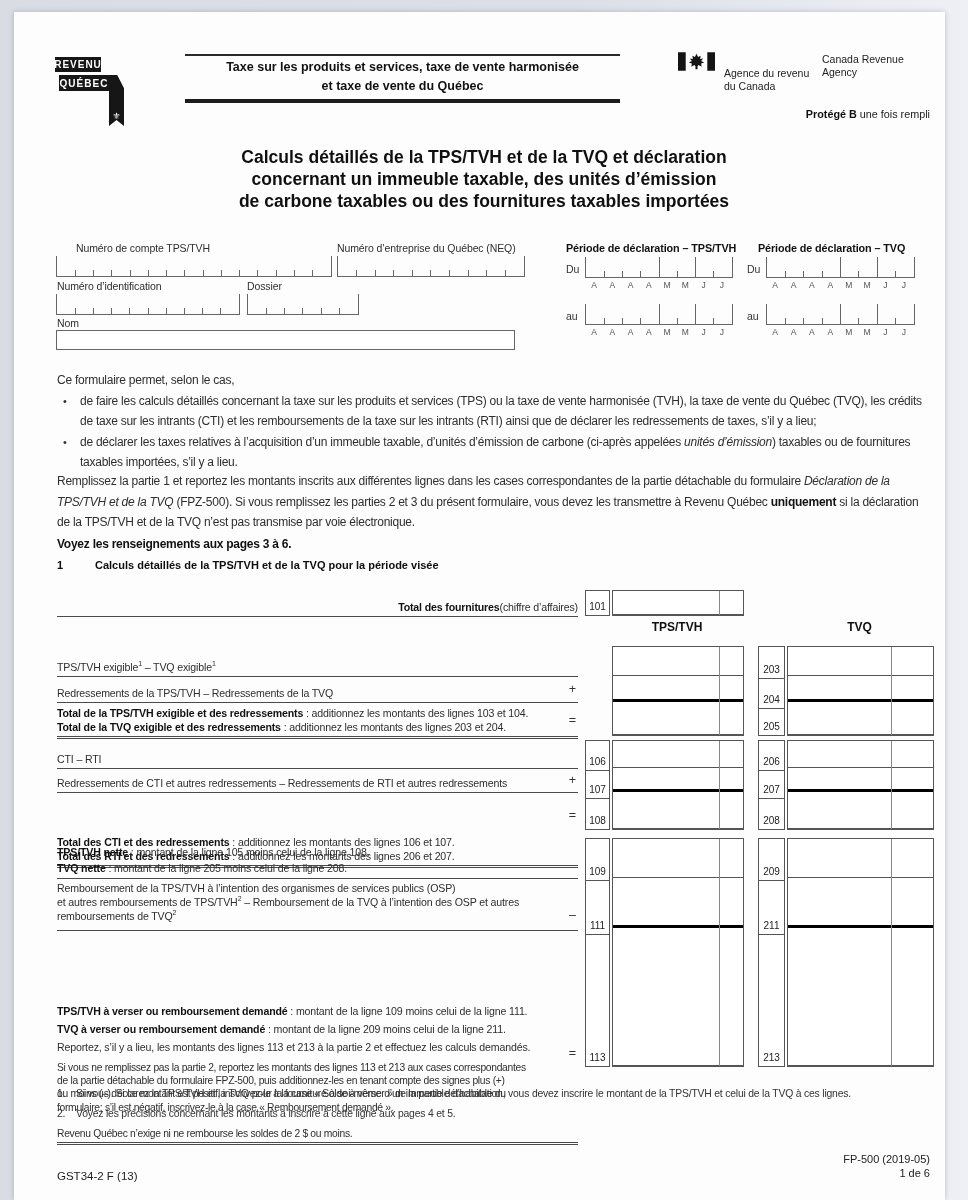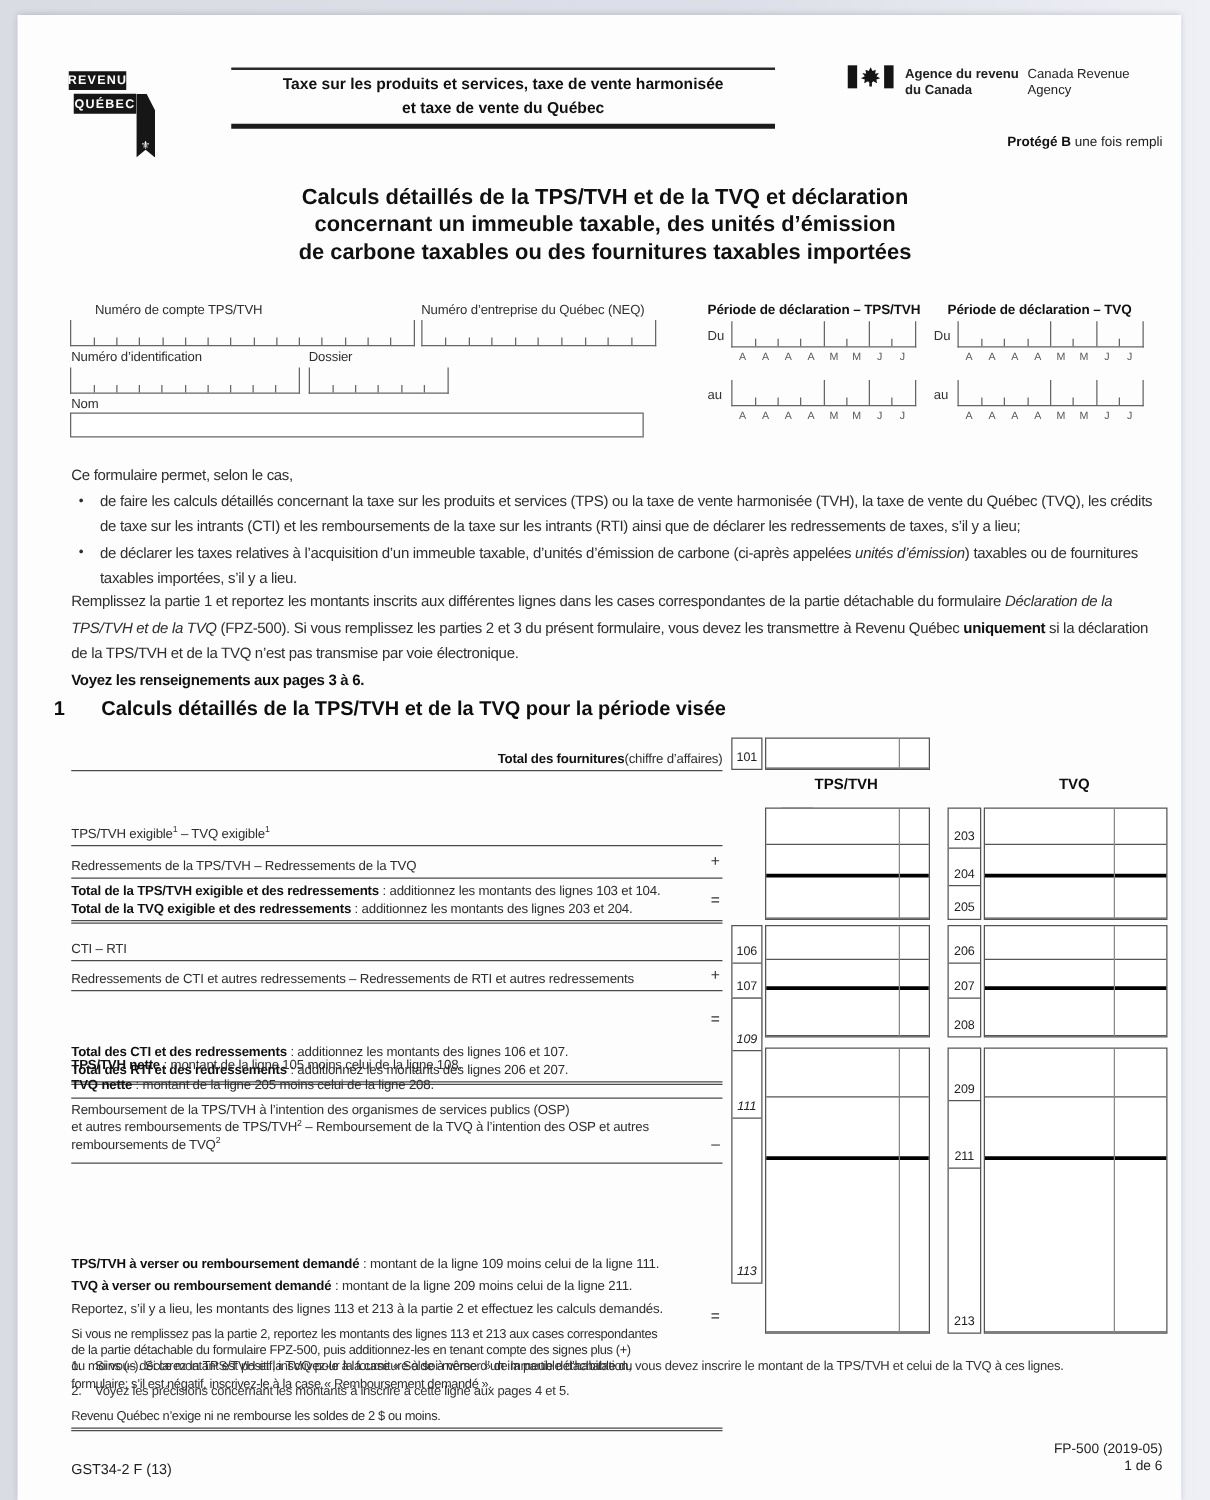--- a/index.html
+++ b/index.html
@@ -26,21 +26,21 @@
   .dletters{position:absolute;display:flex;font-size:8.5px;color:#555;}
   .dletters span{flex:1;text-align:center;}
   .ptitle{position:absolute;font-weight:bold;font-size:10.8px;color:#111;letter-spacing:-.1px;}
   .dulbl{position:absolute;font-size:10.5px;color:#333;}
   
   .bodytxt{font-size:12px;line-height:20.5px;letter-spacing:-.25px;color:#2e2e2e;}
   .bullet-item{position:relative;padding-left:23px;}
   .bullet-item::before{content:"•";position:absolute;left:6px;font-size:11px;}
   .b{font-weight:bold;color:#111;}
   .i{font-style:italic;}
-  .sec-head{position:absolute;left:43px;top:559px;width:700px;font-weight:bold;font-size:16px;color:#0e0e0e;}
+  .sec-head{position:absolute;left:57px;top:559px;width:700px;font-weight:bold;font-size:11px;color:#0e0e0e;}
   .sec-head .n{display:inline-block;width:38px;}
   
   .lbl{position:absolute;left:57px;width:521px;border-bottom:1px solid #4a4a4a;display:flex;flex-direction:column;justify-content:flex-end;padding-bottom:2px;font-size:10.6px;letter-spacing:-.15px;color:#2e2e2e;line-height:13.5px;}
   .dbl{position:relative;}
   .dbl::after{content:"";position:absolute;left:0;right:0;bottom:-3px;height:1px;background:#4a4a4a;}
   .colhead{position:absolute;top:620px;font-weight:bold;font-size:12px;color:#0f0f0f;text-align:center;}
   .numstrip{position:absolute;border:1px solid #555;background:#fff;display:flex;flex-direction:column;}
   .ncell{display:flex;align-items:flex-end;justify-content:center;padding-bottom:3px;font-size:10px;color:#222;border-bottom:1px solid #555;}
   .ncell:last-child{border-bottom:none;}
   .amtstrip{position:absolute;border:1px solid #555;background:#fff;display:flex;flex-direction:column;}
@@ -78,21 +78,21 @@
     <div class="bl"></div>
   </div>
 
   <div class="abs" style="left:678px;top:52px;width:37px;height:19px;">
     <svg width="37" height="19" viewBox="0 0 72 36" xmlns="http://www.w3.org/2000/svg">
       <rect x="0" y="0" width="15" height="36" fill="#141414"></rect>
       <rect x="57" y="0" width="15" height="36" fill="#141414"></rect>
       <path fill="#141414" d="M36 3l3 6 5-2-1 6 6-1-4 5 6 3-6 2 1 6-6-3-2 2v6h-4v-6l-2-2-6 3 1-6-6-2 6-3-4-5 6 1-1-6 5 2z"></path>
     </svg>
   </div>
-  <div class="abs cra-txt" style="left:724px;top:53px;font-weight:bold;">
+  <div class="abs cra-txt" style="left:724px;top:67px;">
     <div>Agence du revenu</div>
     <div>du Canada</div>
   </div>
   <div class="abs cra-txt" style="left:822px;top:53px;">
     <div>Canada Revenue</div>
     <div>Agency</div>
   </div>
   <div class="protege"><span class="b">Protégé B</span><span> une fois rempli</span></div>
 
   <div class="main-title">
@@ -360,21 +360,21 @@
     <div class="ncell" style="height:24px;">207</div>
     <div class="ncell" style="flex:1;">208</div>
   </div>
   <div class="amtstrip" style="left:787px;top:740px;width:145px;height:88px;">
     <div class="acell" style="height:26px;"></div>
     <div class="acell thick" style="height:21px;"></div>
     <div class="acell" style="flex:1;"></div>
     <div class="cents" style="left:103px;"></div>
   </div>
 
-  <div class="numstrip" style="left:585px;top:798px;width:23px;height:227px;font-style:italic;">
+  <div class="numstrip" style="left:585px;top:838px;width:23px;height:227px;">
     <div class="ncell" style="height:38px;">109</div>
     <div class="ncell" style="height:50px;">111</div>
     <div class="ncell" style="flex:1;">113</div>
   </div>
   <div class="amtstrip" style="left:612px;top:838px;width:130px;height:227px;">
     <div class="acell" style="height:38px;"></div>
     <div class="acell thick" style="height:47px;"></div>
     <div class="acell" style="flex:1;"></div>
     <div class="cents" style="left:106px;"></div>
   </div>

